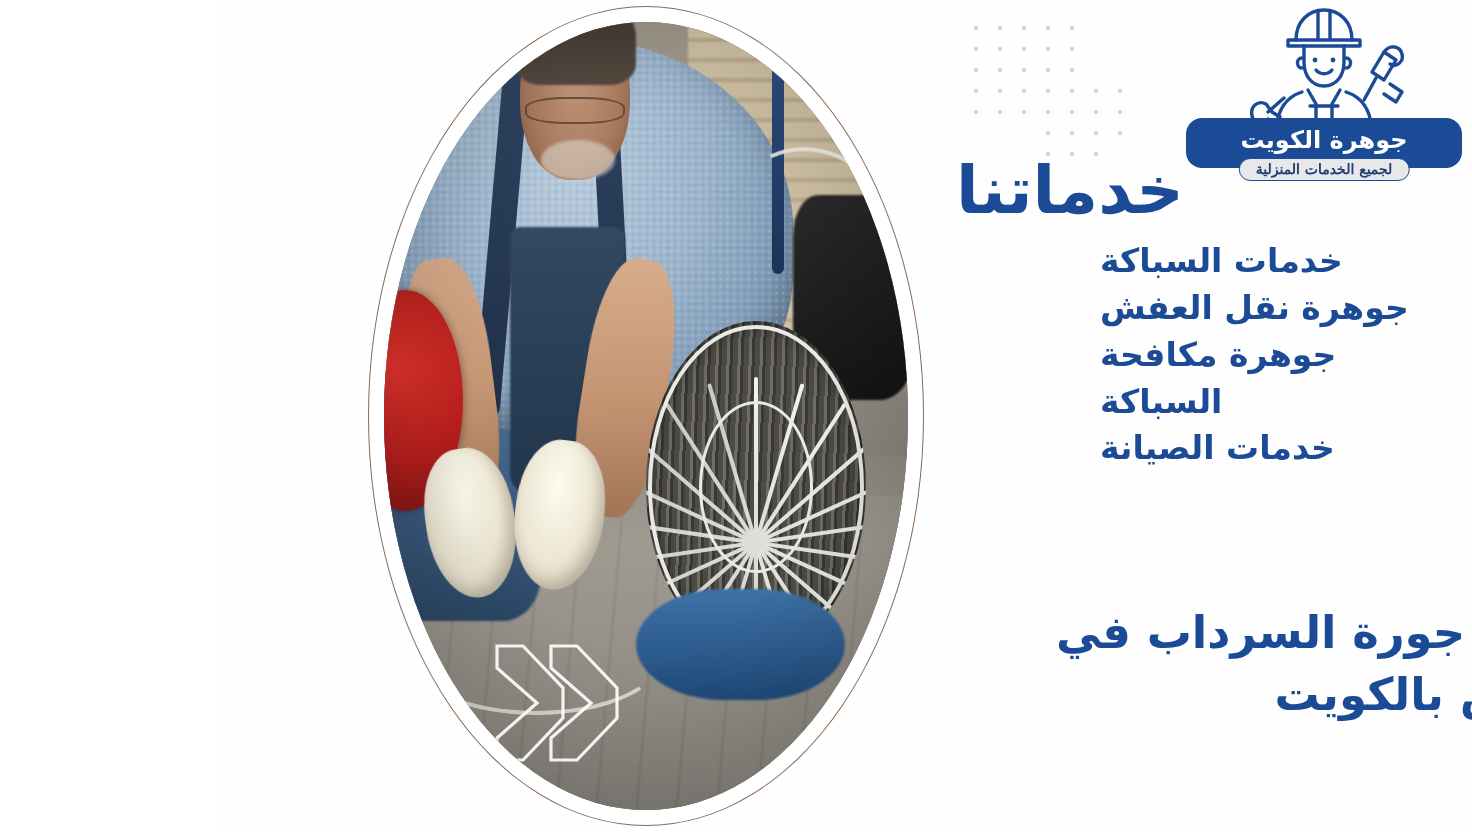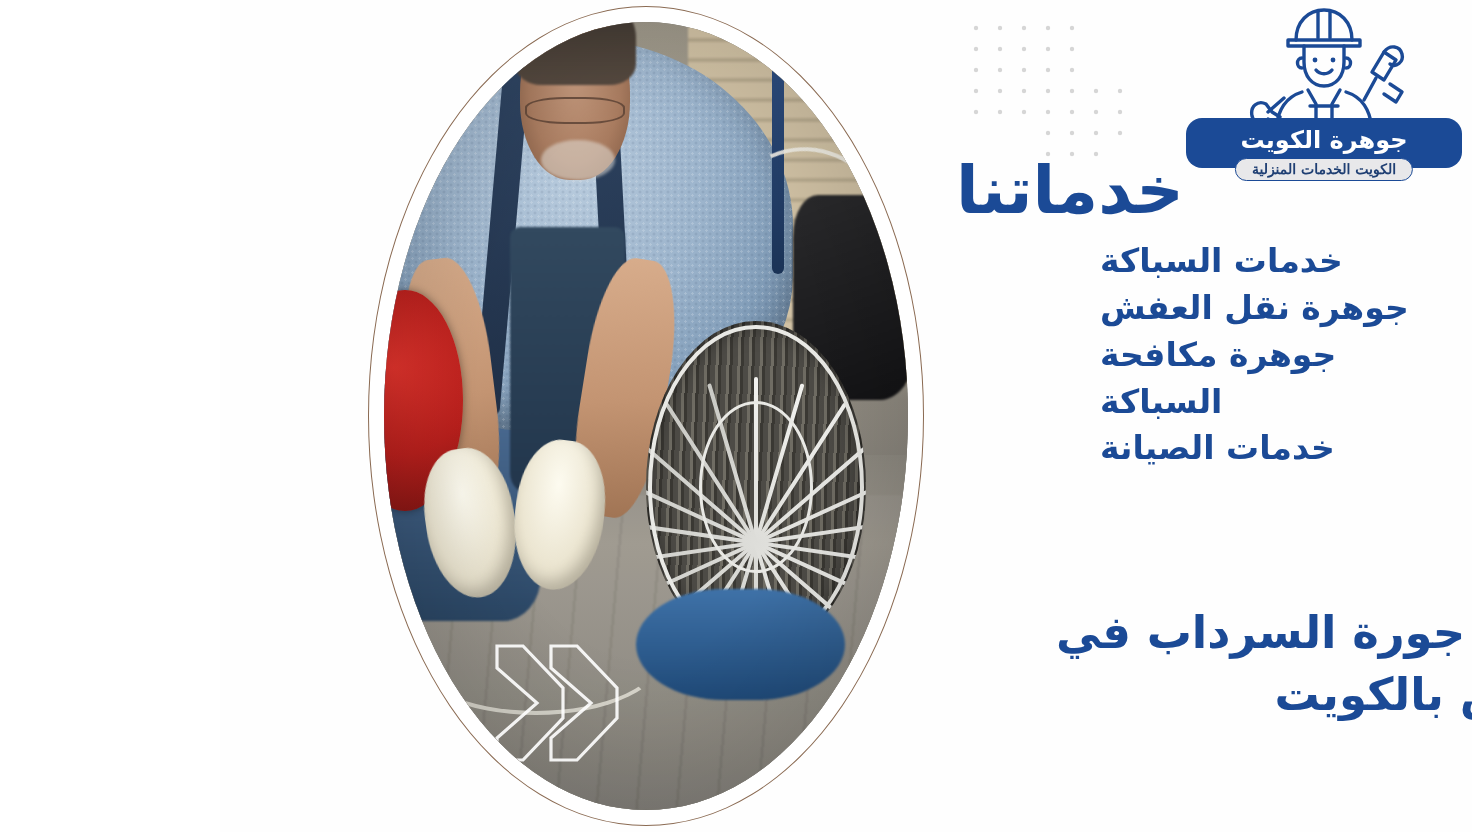--- a/index.html
+++ b/index.html
@@ -430,21 +430,21 @@
 
           <path d="M140 100 L152 78"></path>
           <path d="M148 72 L160 52 L172 60 L160 80 Z"></path>
           <path d="M160 52 C166 44 176 46 178 54 C180 62 172 68 166 64"></path>
           <path d="M166 84 L178 92 L172 102 L160 94"></path>
         </g>
       </svg>
 
       <div class="brand-pill">
         <span>جوهرة الكويت</span>
-        <span class="brand-sub">الكويت الخدمات المنزلية</span>
+        <span class="brand-sub">لجميع الخدمات المنزلية</span>
       </div>
     </div>
 
     <h1 class="services-heading">خدماتنا</h1>
 
     <ul class="services-list">
       <li>خدمات السباكة</li>
       <li>جوهرة نقل العفش</li>
       <li>جوهرة مكافحة</li>
       <li>السباكة</li>

